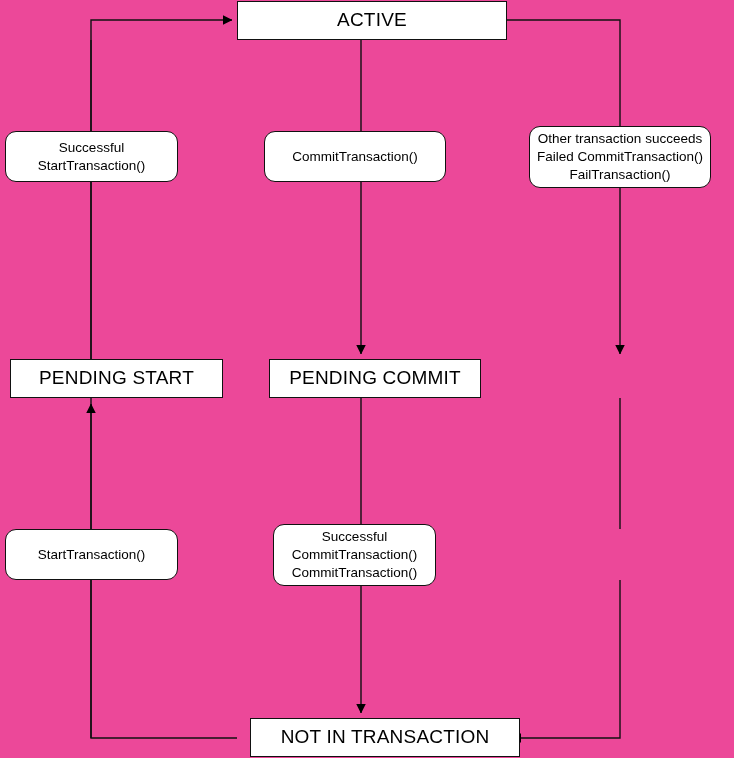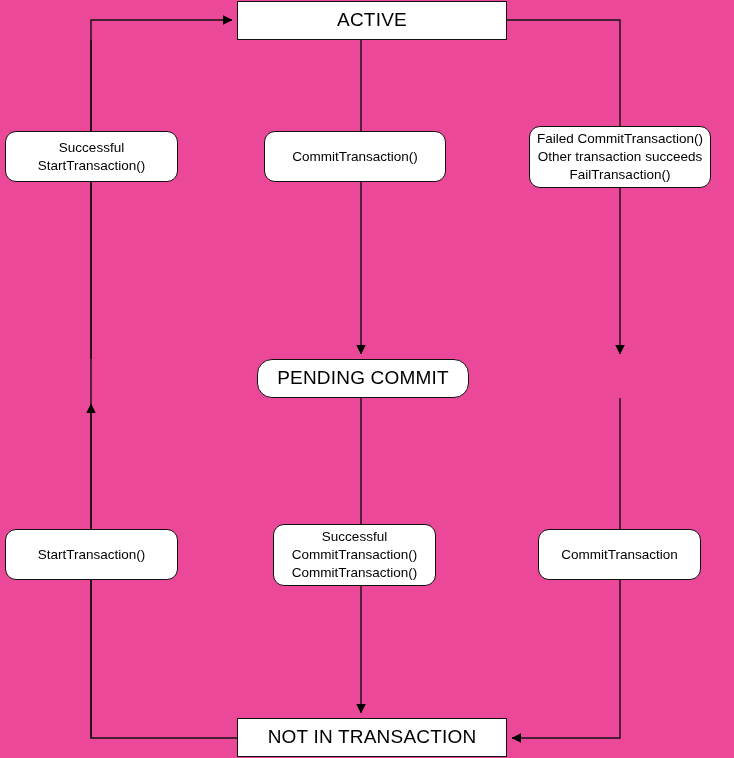--- a/index.html
+++ b/index.html
@@ -95,52 +95,52 @@
 
       <path d="M 620 398 L 620 529"></path>
       <path d="M 620 580 L 620 738 L 512 738" marker-end="url(#arrow)"></path>
     </g>
   </svg>
 
   <div class="state-node" style="left:237px; top:1px; width:270px; height:39px;">
     <span>ACTIVE</span>
   </div>
 
+  <div class="state-node" style="left:10px; top:359px; width:213px; height:39px;">
+    <span>PENDING START</span>
+  </div>
 
-  <div class="state-node" style="left:257px; top:359px; width:212px; height:39px;border-radius:15px;">
+  <div class="state-node" style="left:269px; top:359px; width:212px; height:39px;">
     <span>PENDING COMMIT</span>
   </div>
 
 
-  <div class="state-node" style="left:237px; top:718px; width:270px; height:39px;">
+  <div class="state-node" style="left:250px; top:718px; width:270px; height:39px;">
     <span>NOT IN TRANSACTION</span>
   </div>
 
   <div class="label-node" style="left:5px; top:131px; width:173px; height:51px;">
     <span class="ln">Successful</span>
     <span class="ln">StartTransaction()</span>
   </div>
 
   <div class="label-node" style="left:264px; top:131px; width:182px; height:51px;">
     <span class="ln">CommitTransaction()</span>
   </div>
 
   <div class="label-node" style="left:529px; top:126px; width:182px; height:62px;">
+    <span class="ln">Other transaction succeeds</span>
     <span class="ln">Failed CommitTransaction()</span>
-    <span class="ln">Other transaction succeeds</span>
     <span class="ln">FailTransaction()</span>
   </div>
 
   <div class="label-node" style="left:5px; top:529px; width:173px; height:51px;">
     <span class="ln">StartTransaction()</span>
   </div>
 
   <div class="label-node" style="left:273px; top:524px; width:163px; height:62px;">
     <span class="ln">Successful</span>
     <span class="ln">CommitTransaction()</span>
     <span class="ln">CommitTransaction()</span>
   </div>
 
-  <div class="label-node" style="left:538px; top:529px; width:163px; height:51px;">
-    <span class="ln">CommitTransaction</span>
-  </div>
 
 </div>
 
 </body></html>

